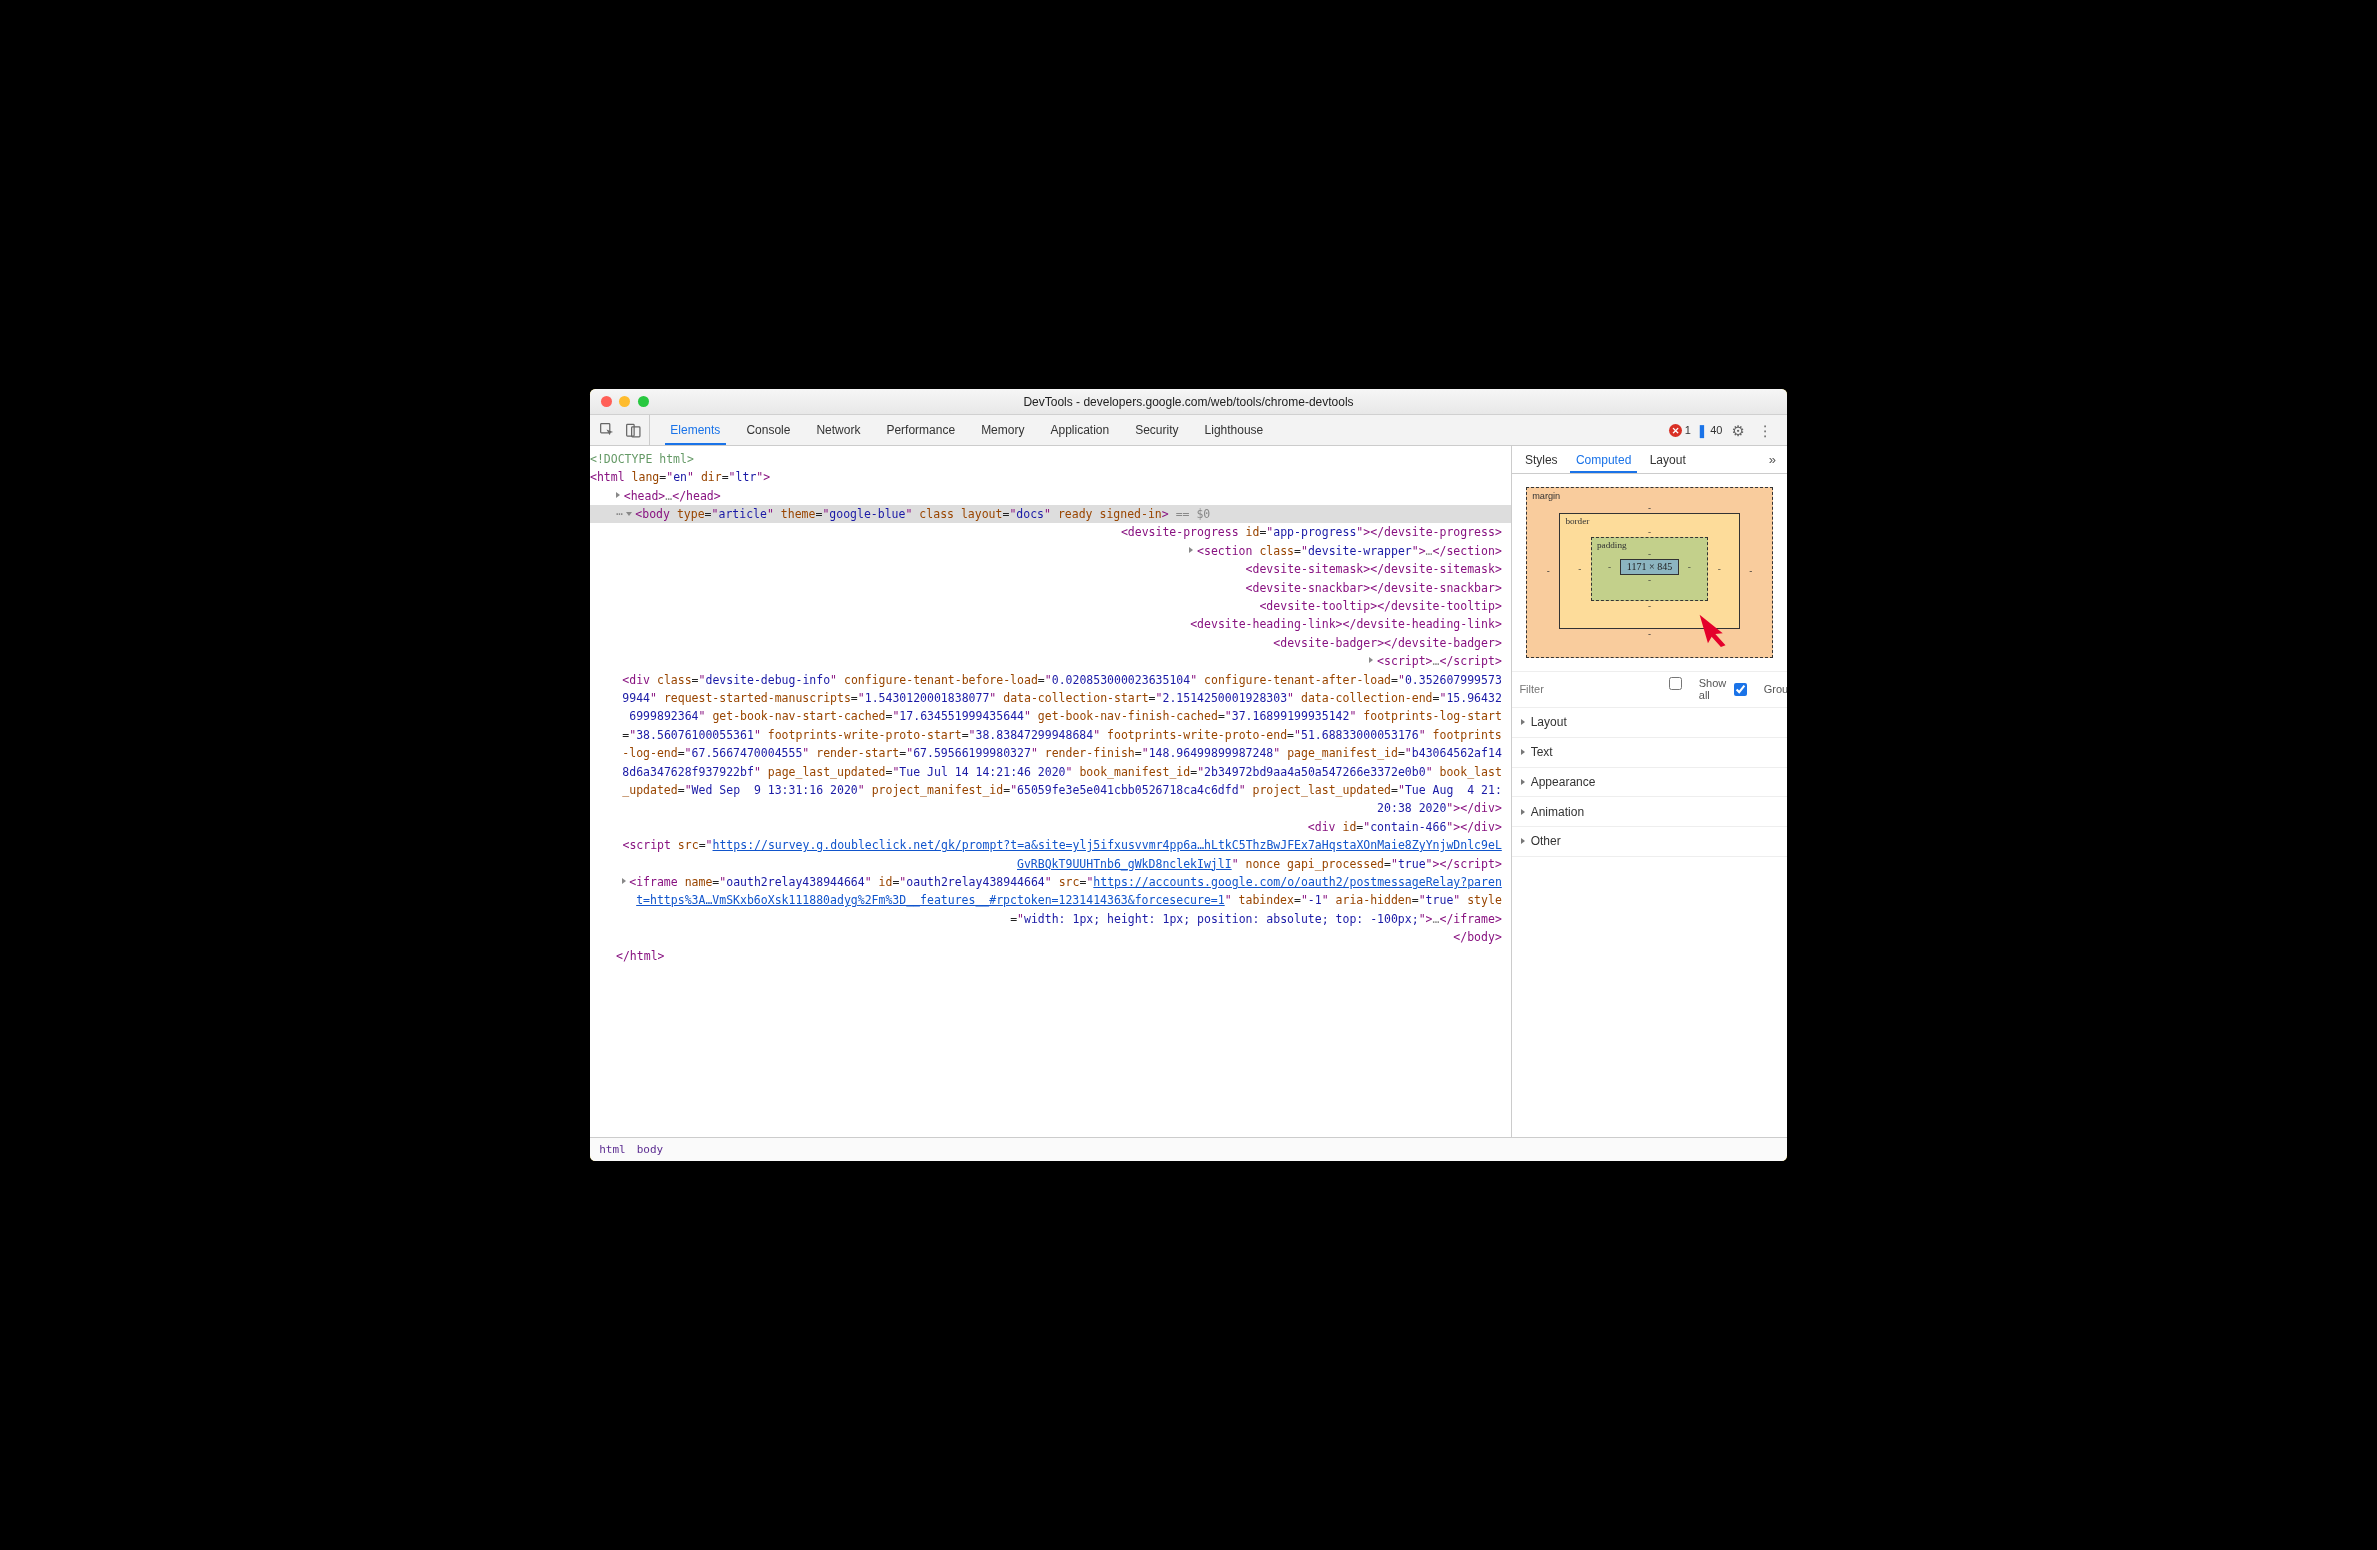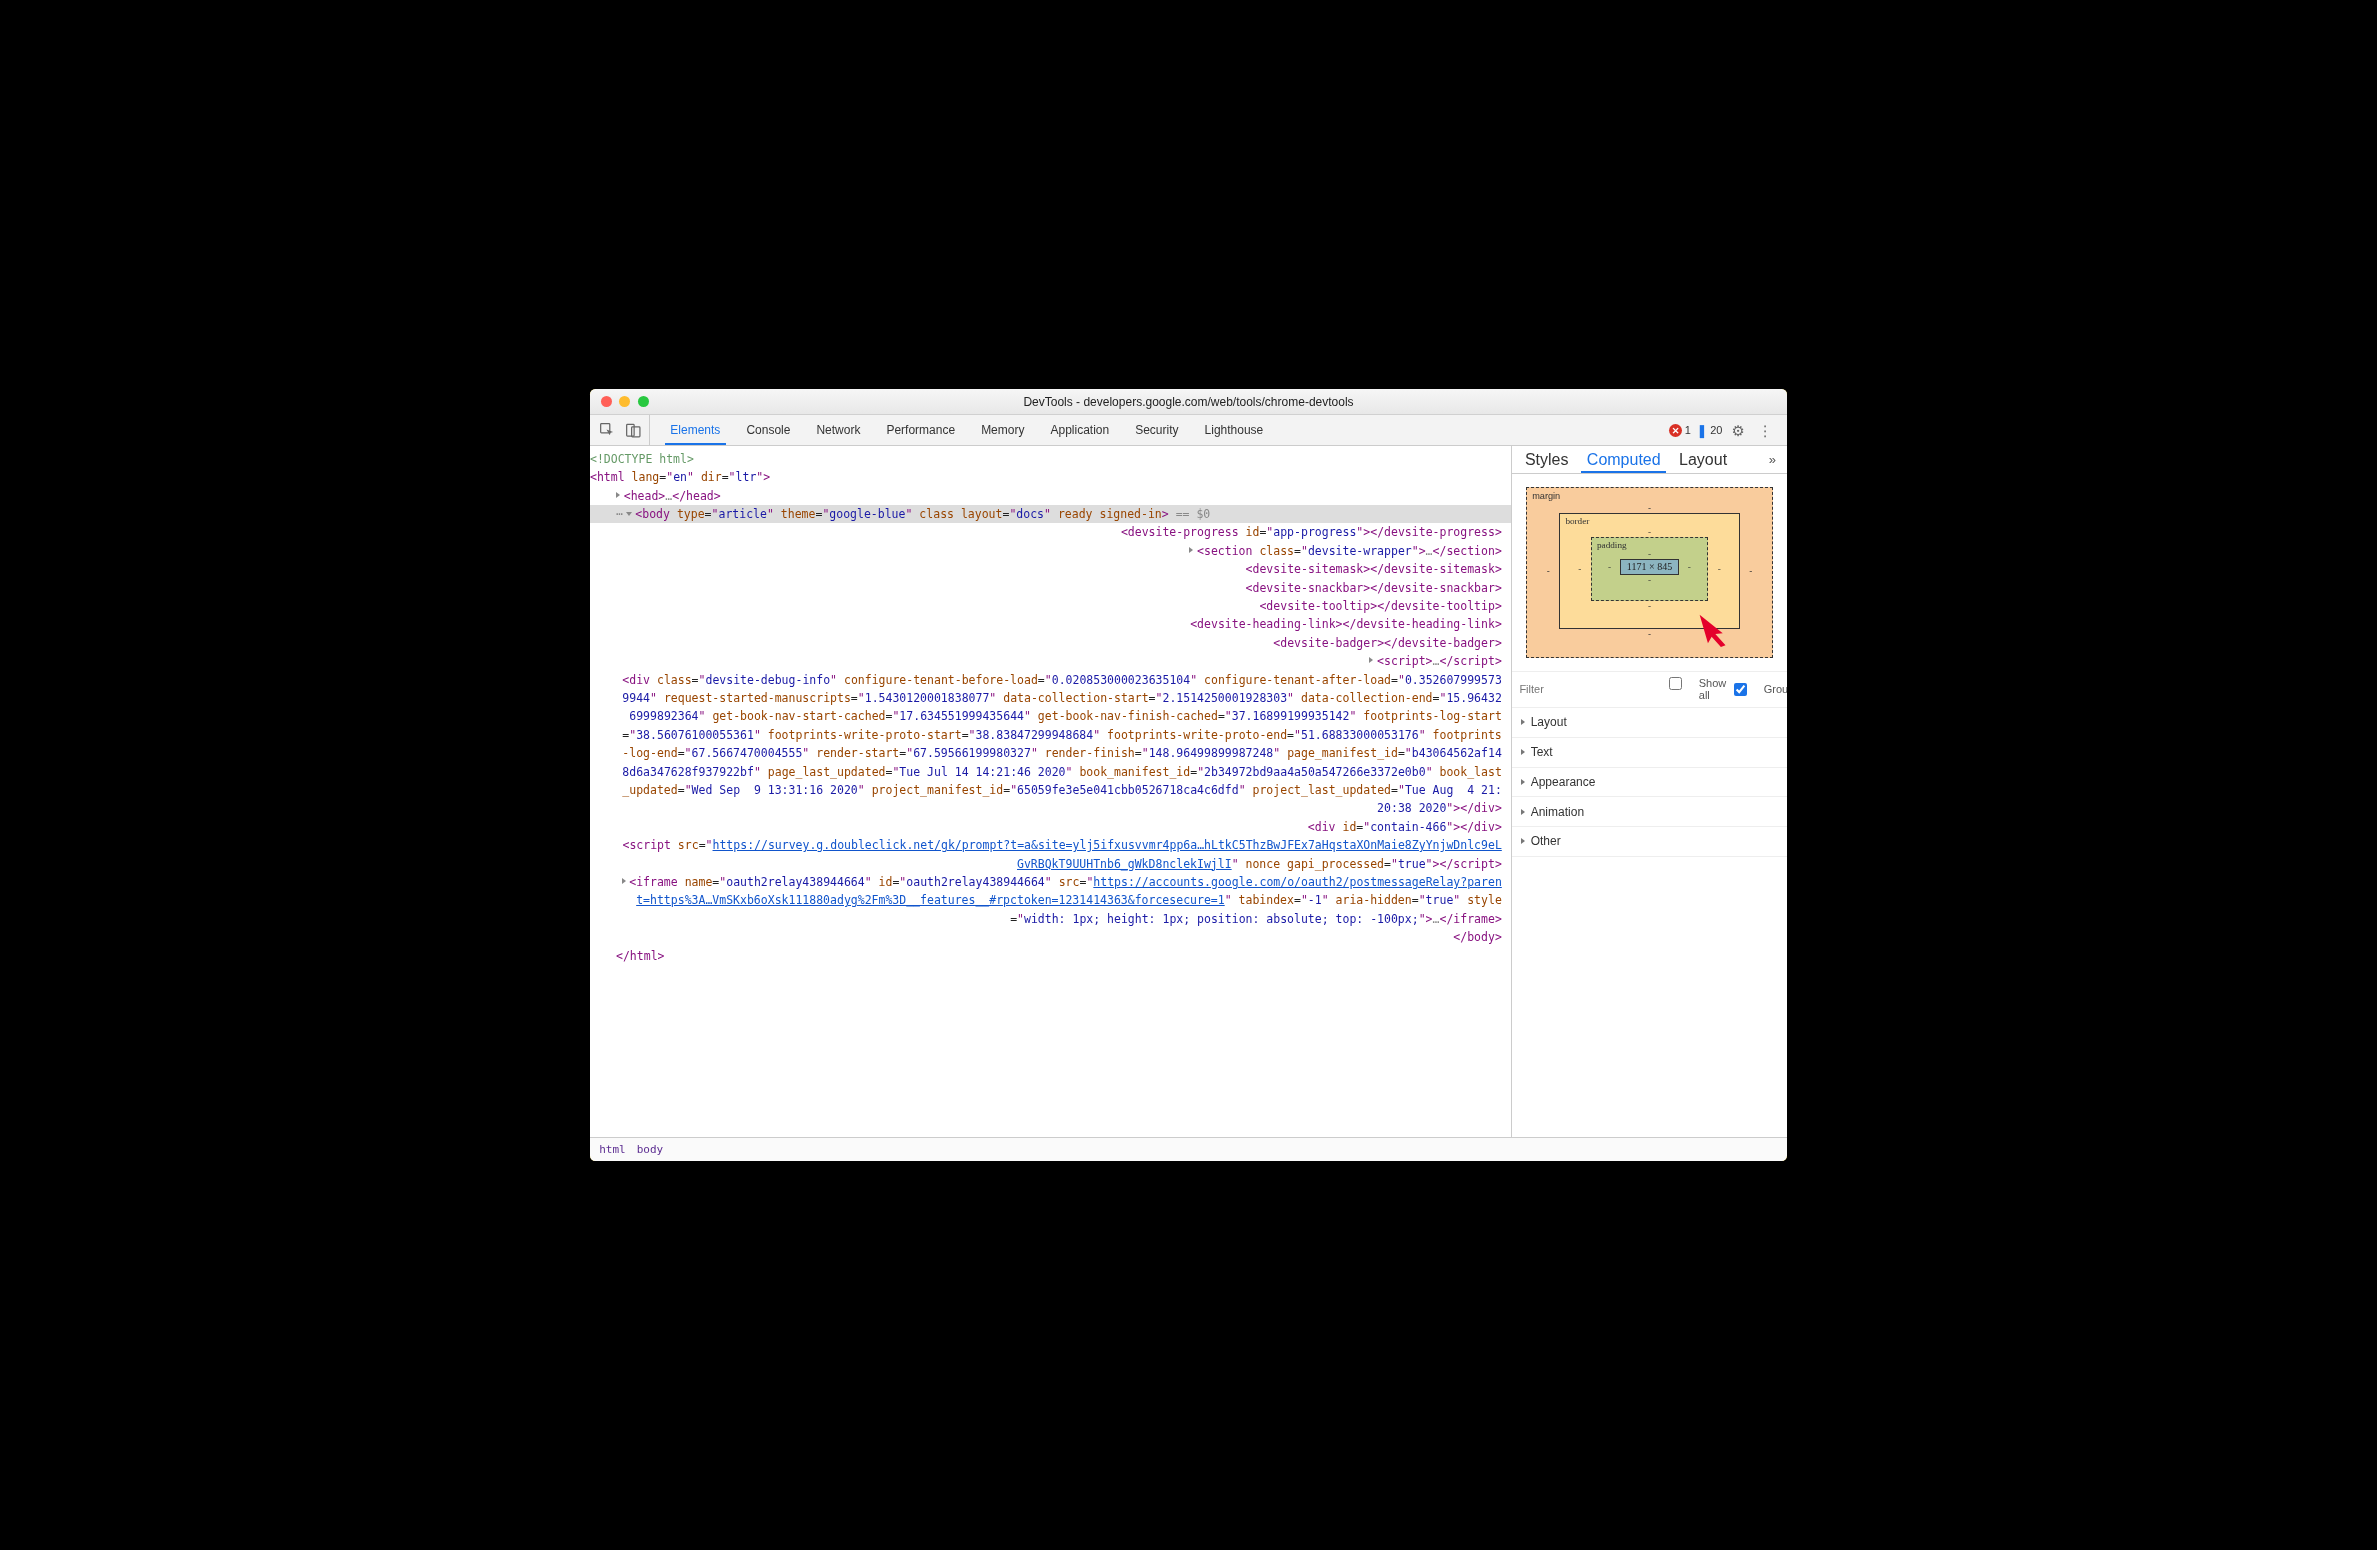--- a/index.html
+++ b/index.html
@@ -170,21 +170,21 @@
   .sidebar-tabs {
     display: flex;
     border-bottom: 0.9px solid #ccc;
     height: 28px;
     align-items: stretch;
     padding: 0 3.7px;
   }
   .sidebar-tab {
     padding: 0 9.2px;
     display:flex;align-items:center;
-    font-size:16px; color:#333; cursor:pointer;
+    font-size:12px; color:#333; cursor:pointer;
     position:relative;
   }
   .sidebar-tab.active { color:#1a73e8; }
   .sidebar-tab.active::after {
     content:""; position:absolute; left:3.7px;right:3.7px;bottom:0;height:1.8px;background:#1a73e8;
   }
   .more-tabs { margin-left:auto; padding:0 7.4px; display:flex;align-items:center;color:#555;font-size:13px; }
 
   .boxmodel-wrap {
     padding: 13px;
@@ -298,21 +298,21 @@
       <div class="panel-tab">Security</div>
       <div class="panel-tab">Lighthouse</div>
     </div>
     <div class="tabbar-right">
       <span class="errcount">
         <span class="err-icon">✕</span>
         <span class="num">1</span>
       </span>
       <span class="errcount">
         <span class="msg-icon">❚</span>
-        <span class="num">20</span>
+        <span class="num">40</span>
       </span>
       <span class="gear-icon">⚙</span>
       <span class="kebab-icon">⋮</span>
     </div>
   </div>
 
   <div class="main">
 
     <div class="elements-pane" id="elements-pane">
         <div class="dom-line i0"><span class="comment">&lt;!DOCTYPE html&gt;</span></div>

